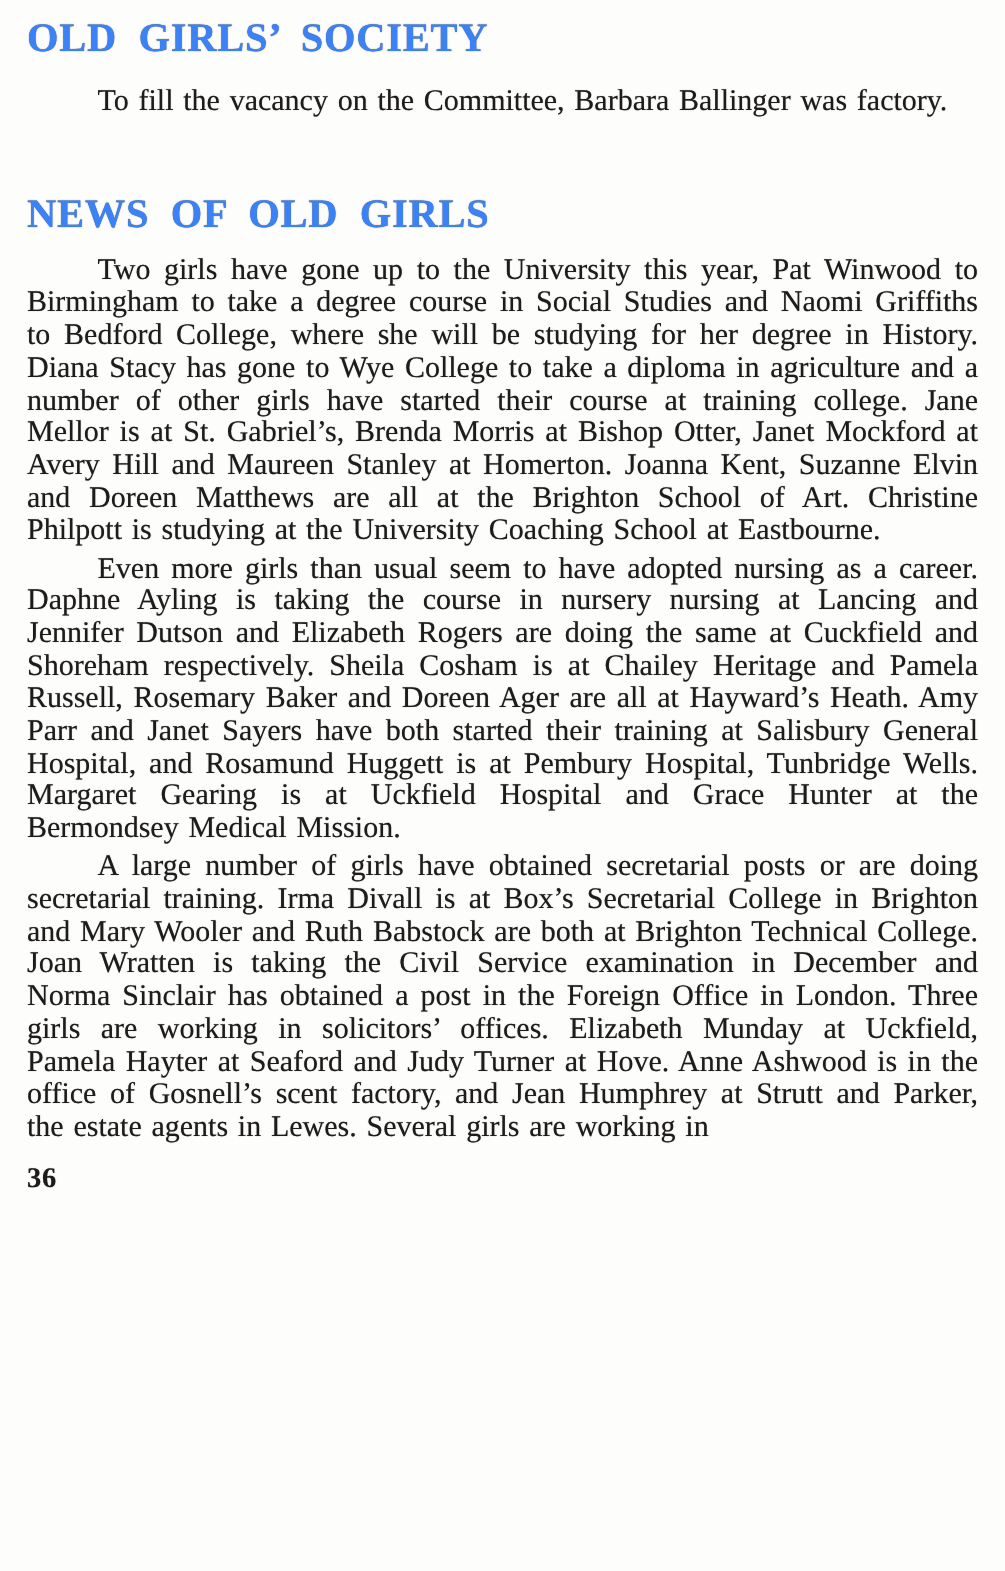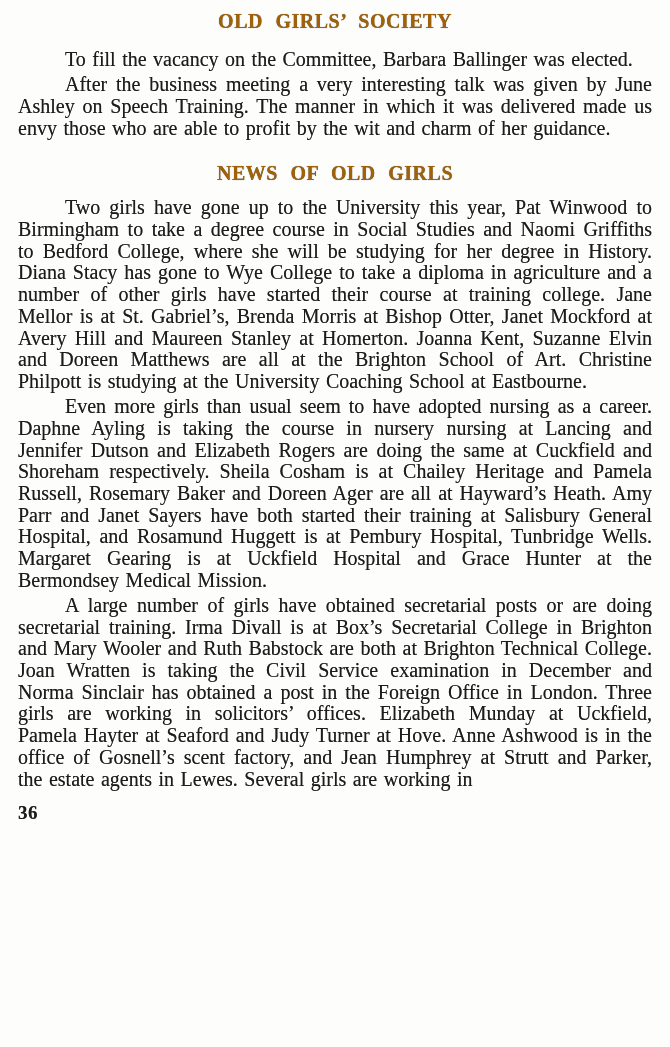--- a/index.html
+++ b/index.html
@@ -12,31 +12,30 @@
     width: 670px;
     height: 1047px;
     box-sizing: border-box;
     background: #fdfdfc;
     color: #1d1c1a;
     font-family: "Liberation Serif", "DejaVu Serif", serif;
     padding: 10px 18px 0 18px;
     overflow: hidden;
   }
   .section-title {
-    font-size: 20px;
+    font-size: 27px;
     font-weight: bold;
-    text-align: center;
     letter-spacing: 0.5px;
     word-spacing: 7px;
     margin: 0 0 16px 0;
-    color: #a16207;
+    color: #3b82f6;
     text-shadow: 0 0 0.7px rgba(25,22,20,0.75);
   }
   .section-title.second {
-    margin-top: 23px;
+    margin-top: 48px;
     margin-bottom: 12px;
   }
   .body-para {
     font-size: 20px;
     line-height: 21.7px;
     text-align: justify;
     text-indent: 47px;
     word-spacing: 1.5px;
     margin: 0 0 3.5px 0;
     text-shadow: 0 0 0.6px rgba(30,27,24,0.6);
@@ -50,23 +49,22 @@
   }
 </style>
 </head>
 <body>
 
 <div class="page">
 
   <h1 class="section-title">OLD GIRLS’ SOCIETY</h1>
 
 
-  <p class="body-para">To fill the vacancy on the Committee, Barbara Ballinger was elected.</p>
+  <p class="body-para">To fill the vacancy on the Committee, Barbara Ballinger was factory.</p>
 
-  <p class="body-para">After the business meeting a very interesting talk was given by June Ashley on Speech Training.  The manner in which it was delivered made us envy those who are able to profit by the wit and charm of her guidance.</p>
 
   <h1 class="section-title second">NEWS OF OLD GIRLS</h1>
 
   <p class="body-para">Two girls have gone up to the University this year, Pat Winwood to Birmingham to take a degree course in Social Studies and Naomi Griffiths to Bedford College, where she will be studying for her degree in History.  Diana Stacy has gone to Wye College to take a diploma in agriculture and a number of other girls have started their course at training college.  Jane Mellor is at St. Gabriel’s, Brenda Morris at Bishop Otter, Janet Mockford at Avery Hill and Maureen Stanley at Homerton.  Joanna Kent, Suzanne Elvin and Doreen Matthews are all at the Brighton School of Art.  Christine Philpott is studying at the University Coaching School at Eastbourne.</p>
 
   <p class="body-para">Even more girls than usual seem to have adopted nursing as a career.  Daphne Ayling is taking the course in nursery nursing at Lancing and Jennifer Dutson and Elizabeth Rogers are doing the same at Cuckfield and Shoreham respectively.  Sheila Cosham is at Chailey Heritage and Pamela Russell, Rosemary Baker and Doreen Ager are all at Hayward’s Heath.  Amy Parr and Janet Sayers have both started their training at Salisbury General Hospital, and Rosamund Huggett is at Pembury Hospital, Tunbridge Wells.  Margaret Gearing is at Uckfield Hospital and Grace Hunter at the Bermondsey Medical Mission.</p>
 
   <p class="body-para">A large number of girls have obtained secretarial posts or are doing secretarial training.  Irma Divall is at Box’s Secretarial College in Brighton and Mary Wooler and Ruth Babstock are both at Brighton Technical College.  Joan Wratten is taking the Civil Service examination in December and Norma Sinclair has obtained a post in the Foreign Office in London.  Three girls are working in solicitors’ offices.  Elizabeth Munday at Uckfield, Pamela Hayter at Seaford and Judy Turner at Hove.  Anne Ashwood is in the office of Gosnell’s scent factory, and Jean Humphrey at Strutt and Parker, the estate agents in Lewes.  Several girls are working in</p>
 
   <div class="page-number">36</div>

